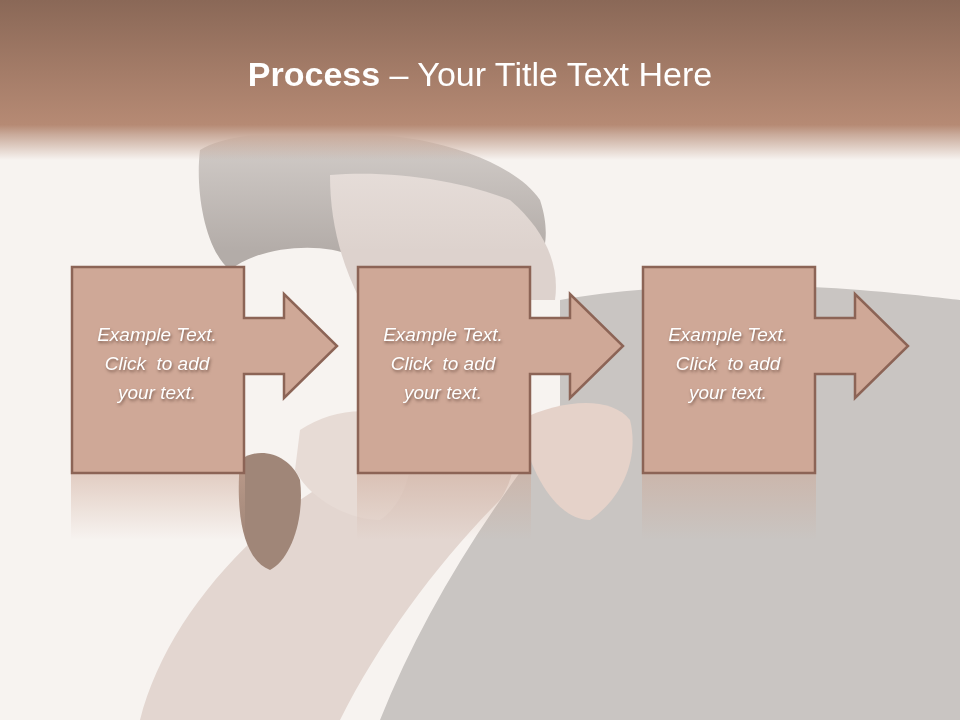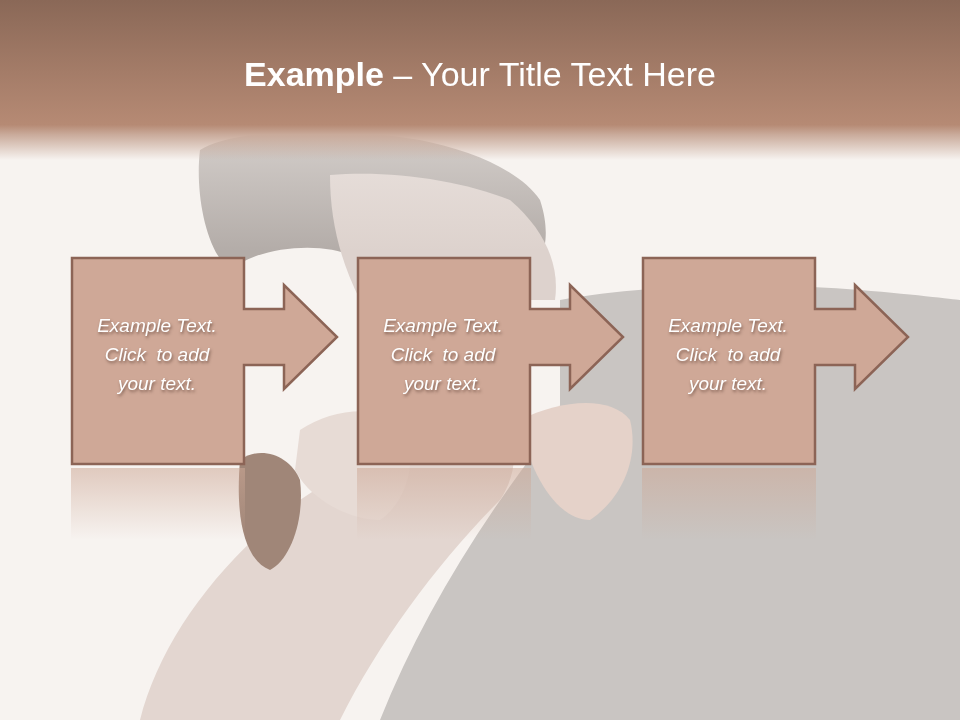--- a/index.html
+++ b/index.html
@@ -7,21 +7,21 @@
          font-family:"Liberation Sans", sans-serif; background:#f6f2ef; }
   .slide { position:absolute; left:0; top:0; width:960px; height:720px; overflow:hidden;
            background:#f7f3f0; }
   
   .photo { position:absolute; left:0; top:0; width:960px; height:720px; }
   .header { position:absolute; left:0; top:0; width:960px; height:160px;
             background:linear-gradient(180deg,#8a6857 0%, #a47c68 45%, #b68a74 78%, #c9aa9a 84%, rgba(246,242,239,0) 100%); }
   .title { position:absolute; left:0; top:52px; width:960px; text-align:center;
            color:#ffffff; font-size:34px; line-height:44px; }
   .title .bold { font-weight:bold; }
-  .step { position:absolute; top:257px; width:174px; height:152px; }
+  .step { position:absolute; top:266px; width:174px; height:152px; }
   .step svg { position:absolute; left:0; top:0; overflow:visible; }
   .step-text { position:absolute; left:8px; top:54px; width:156px; text-align:center;
                color:#ffffff; font-style:italic; font-size:19px; line-height:29px;
                text-shadow:1px 2px 3px rgba(60,35,25,0.55); }
   .reflection { position:absolute; top:468px; width:174px; height:72px;
                 background:linear-gradient(180deg, rgba(205,168,150,0.55), rgba(230,215,208,0)); }
 </style>
 </head>
 <body>
 
@@ -44,21 +44,21 @@
     <path d="M140 720 C160 640 220 560 300 500 C360 460 430 420 490 415 C520 430 520 470 500 500 C440 560 380 640 340 720 Z" fill="#e3d6d0"></path>
     <path d="M300 430 C330 410 370 405 400 420 C420 450 410 500 380 520 C350 520 310 500 295 470 Z" fill="#e7dbd5"></path>
 
     <path d="M240 460 C260 445 290 455 300 480 C305 520 290 560 270 570 C245 560 235 520 240 460 Z" fill="#a08678"></path>
     <path d="M520 420 C560 400 610 395 630 420 C640 460 620 500 590 520 C560 520 530 480 520 420 Z" fill="#e5d2c9"></path>
     <rect x="0" y="0" width="960" height="720" fill="url(#fadeTop)"></rect>
   </svg>
 
   <div class="header"></div>
   <div class="title">
-    <span class="bold">Example</span><span> – Your Title Text Here</span>
+    <span class="bold">Process</span><span> – Your Title Text Here</span>
   </div>
 
   <div class="reflection" style="left:71px;"></div>
   <div class="step" style="left:71px;">
     <svg width="270" height="210">
       <path d="M1 1 H173 V52 H213 V28 L266 80 L213 132 V108 H173 V207 H1 Z" fill="#cfa897" stroke="#8c6456" stroke-width="2.5" stroke-linejoin="miter"></path>
     </svg>
     <div class="step-text">
       <div>Example Text.</div>
       <div style="white-space:pre">Click  to add</div>

